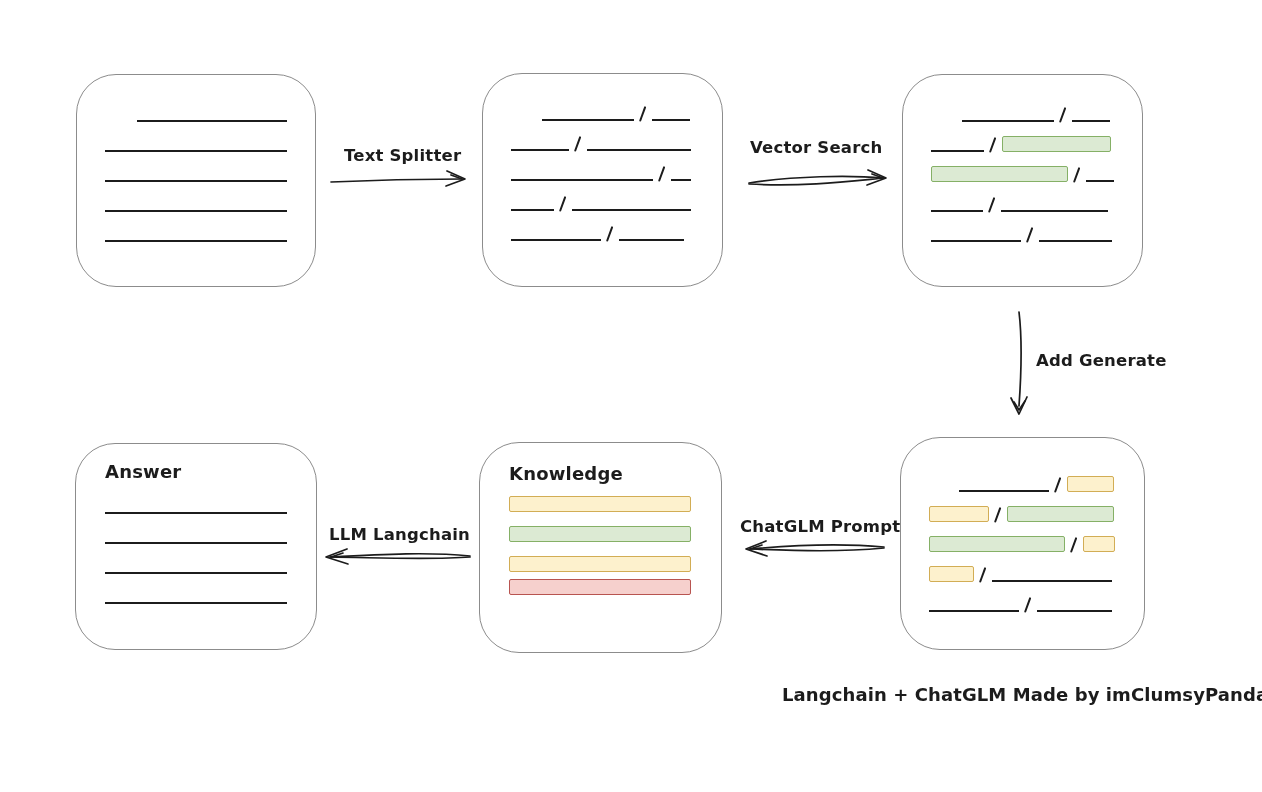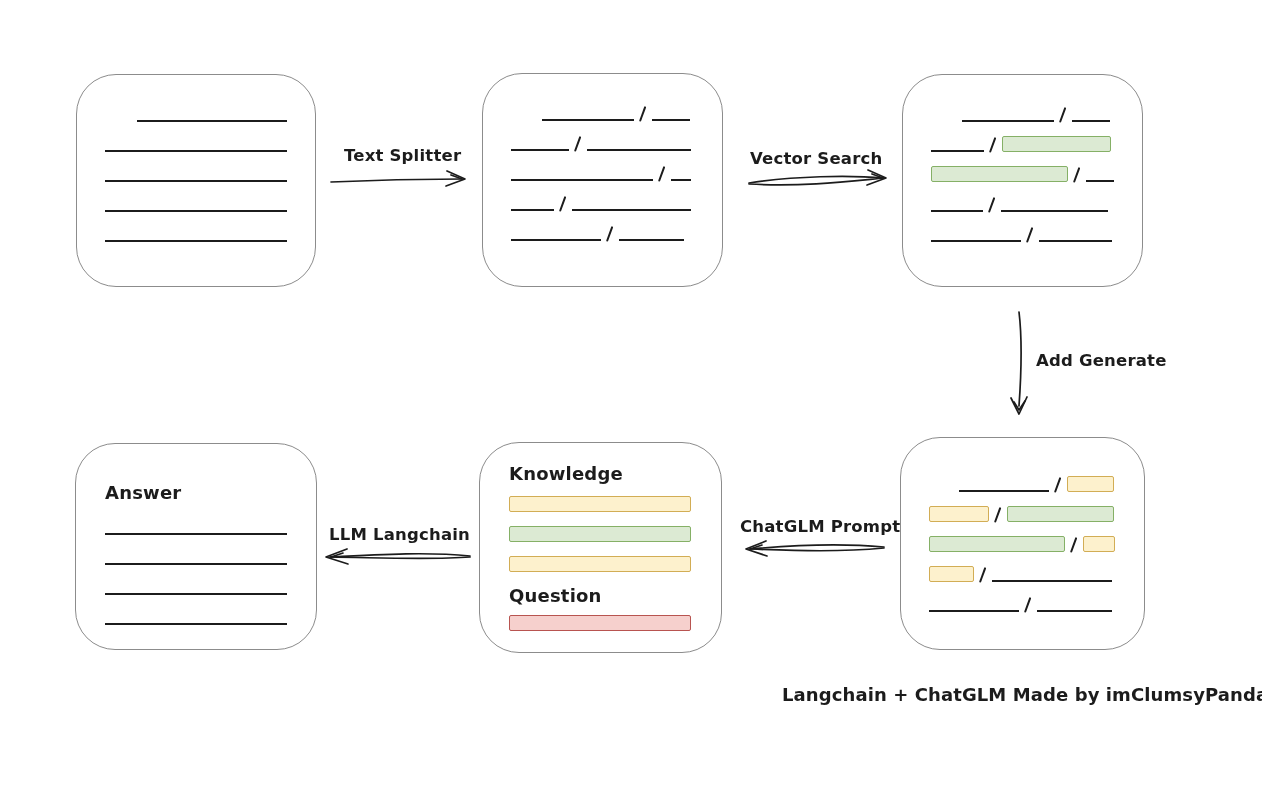--- a/index.html
+++ b/index.html
@@ -201,47 +201,46 @@
         <div class="seg-row">
           <span class="seg-chip chip-yellow" style="width: 182px;"></span>
         </div>
         <div class="seg-row">
           <span class="seg-chip chip-green" style="width: 182px;"></span>
         </div>
         <div class="seg-row">
           <span class="seg-chip chip-yellow" style="width: 182px;"></span>
         </div>
       </div>
-    <div class="box-label" style="margin-top:12px">Question</div>
     <div class="rows" style="margin-top:7px">
         <div class="seg-row">
           <span class="seg-chip chip-red" style="width: 182px;"></span>
         </div>
       </div>
   </div>
 
-  <div class="box box-pad-label" style="left:75px;top:443px;width:242px;height:207px;padding-top:37px">
+  <div class="box box-pad-label" style="left:75px;top:443px;width:242px;height:207px;padding-top:16px">
     <div class="box-label">Answer</div>
     <div class="rows" style="margin-top:14px">
         <div class="seg-row">
           <span class="seg-line" style="width: 182px;"></span>
         </div>
         <div class="seg-row">
           <span class="seg-line" style="width: 182px;"></span>
         </div>
         <div class="seg-row">
           <span class="seg-line" style="width: 182px;"></span>
         </div>
         <div class="seg-row">
           <span class="seg-line" style="width: 182px;"></span>
         </div>
       </div>
   </div>
 
   <div class="arrow-label" style="left:344px;top:146px">Text Splitter</div>
-  <div class="arrow-label" style="left:750px;top:149px">Vector Search</div>
+  <div class="arrow-label" style="left:750px;top:138px">Vector Search</div>
   <div class="arrow-label" style="left:1036px;top:351px">Add Generate</div>
   <div class="arrow-label" style="left:740px;top:517px">ChatGLM Prompt</div>
   <div class="arrow-label" style="left:329px;top:525px">LLM Langchain</div>
 
   <div class="caption">Langchain + ChatGLM Made by imClumsyPanda</div>
 
 </div>
 
 </body></html>

